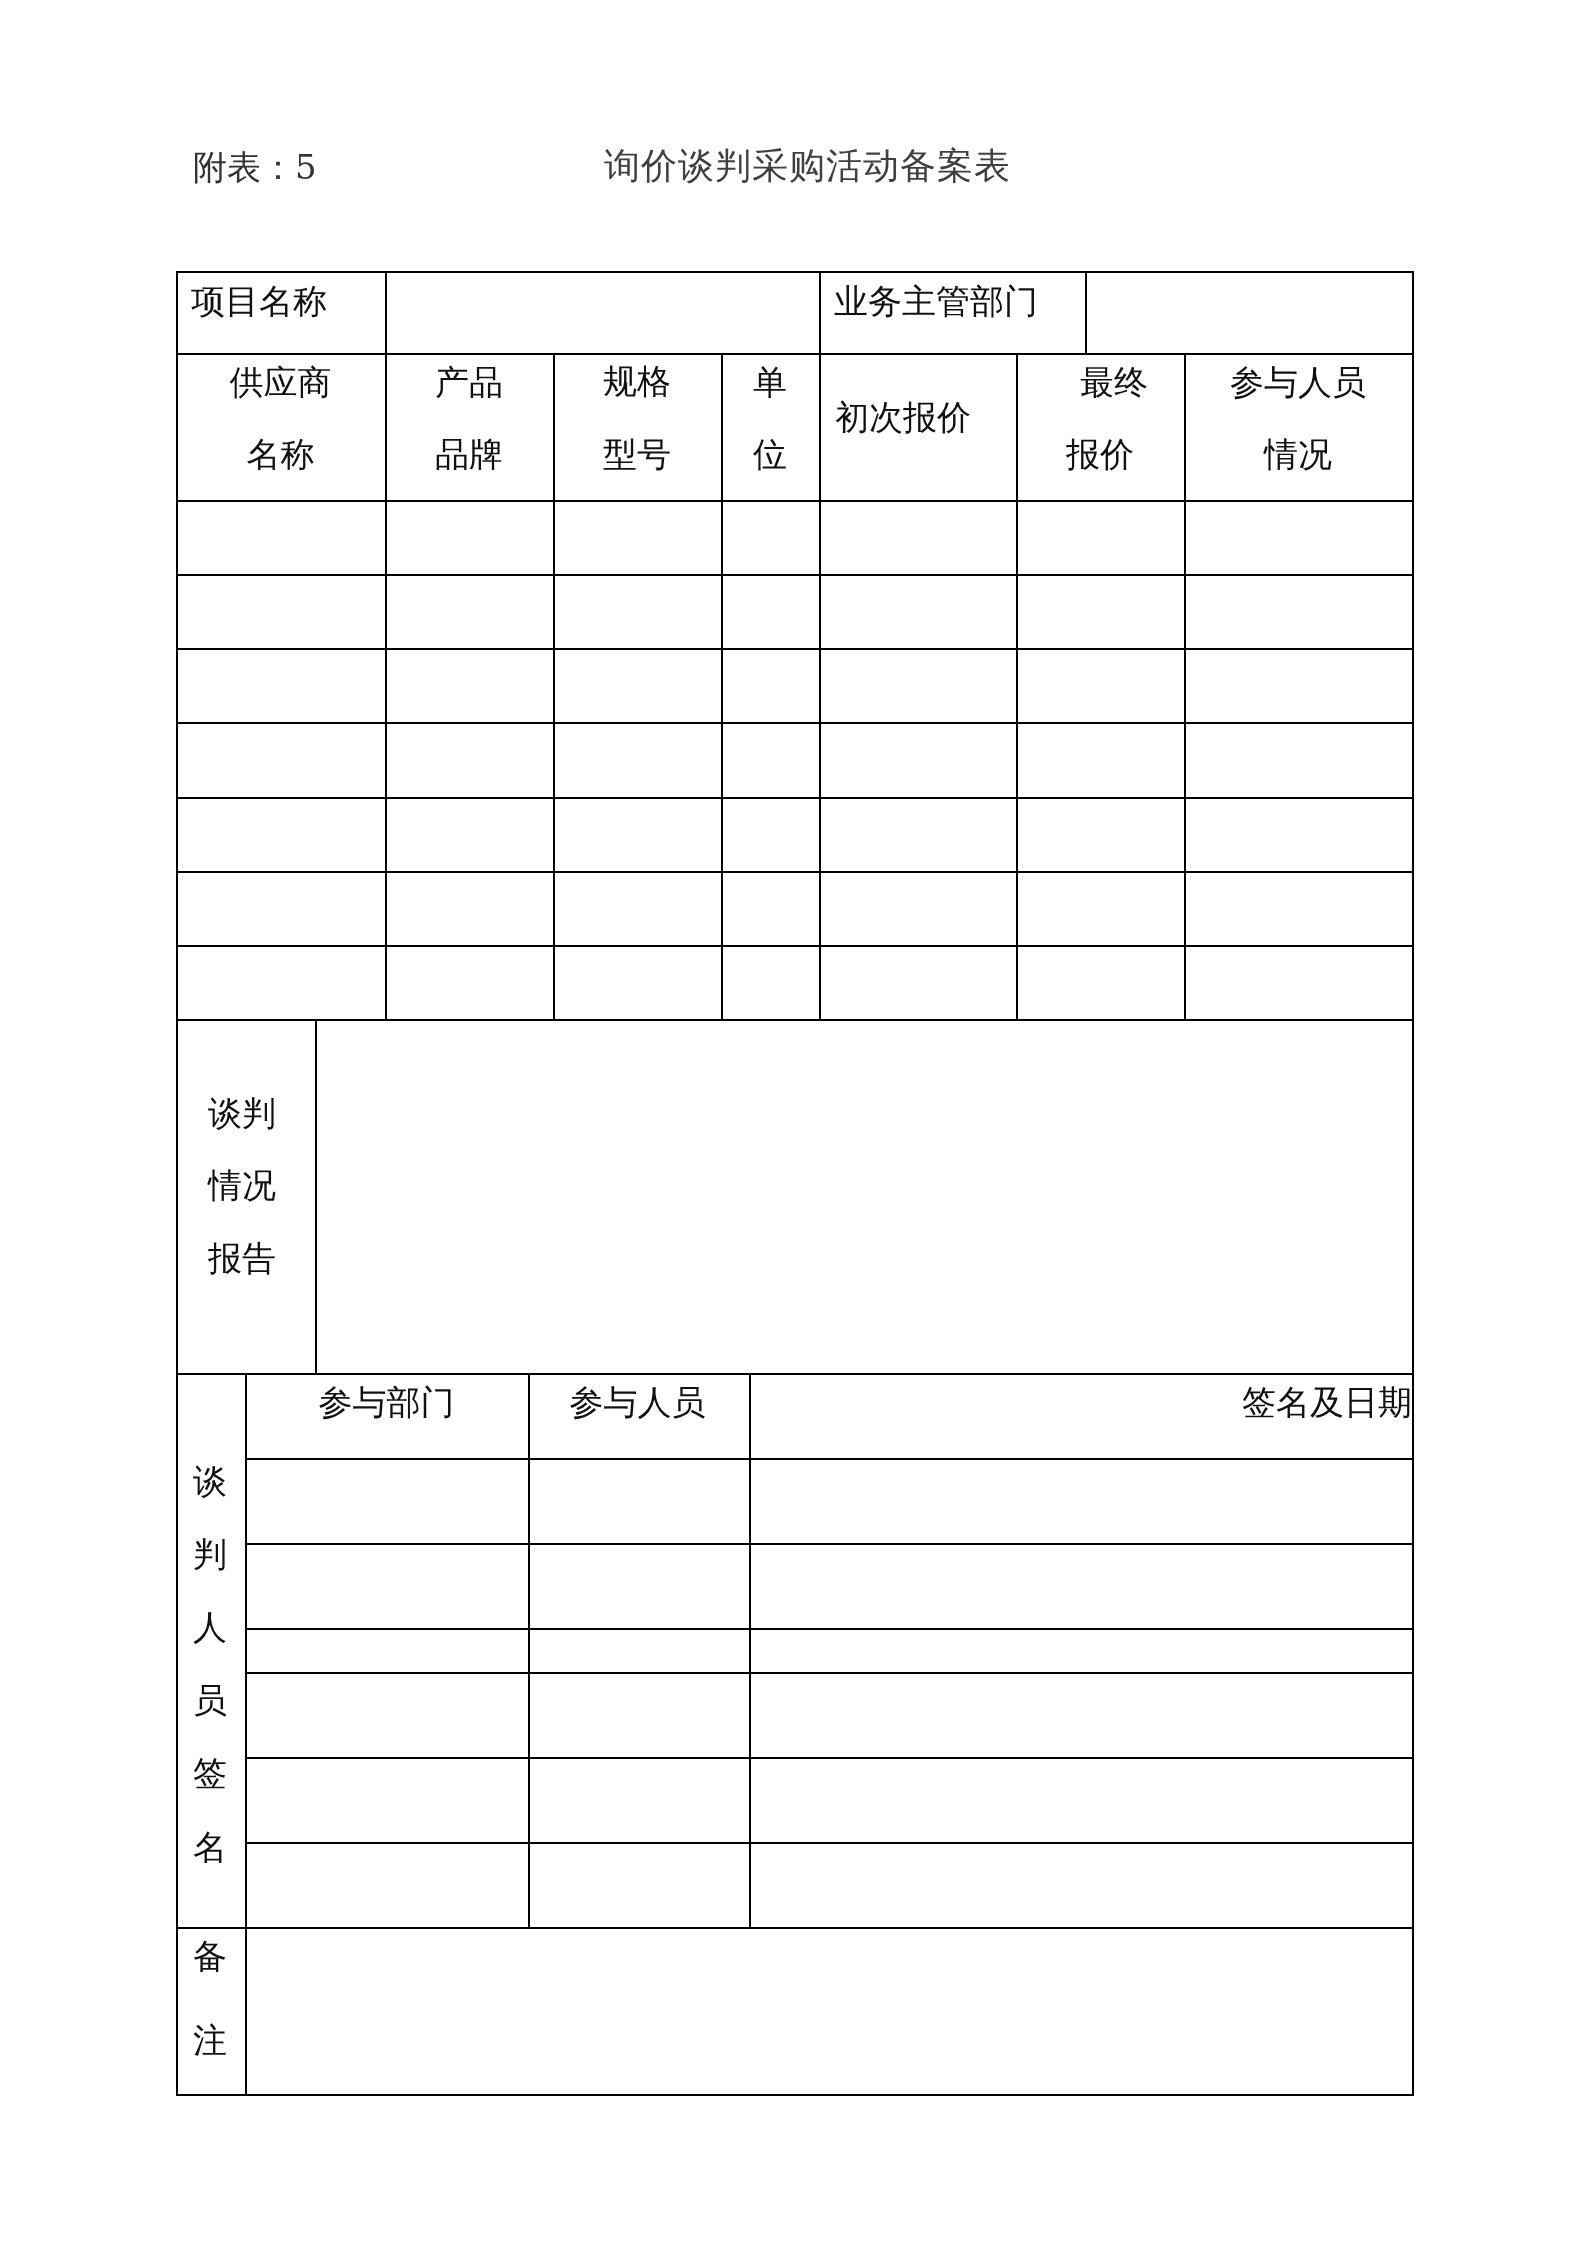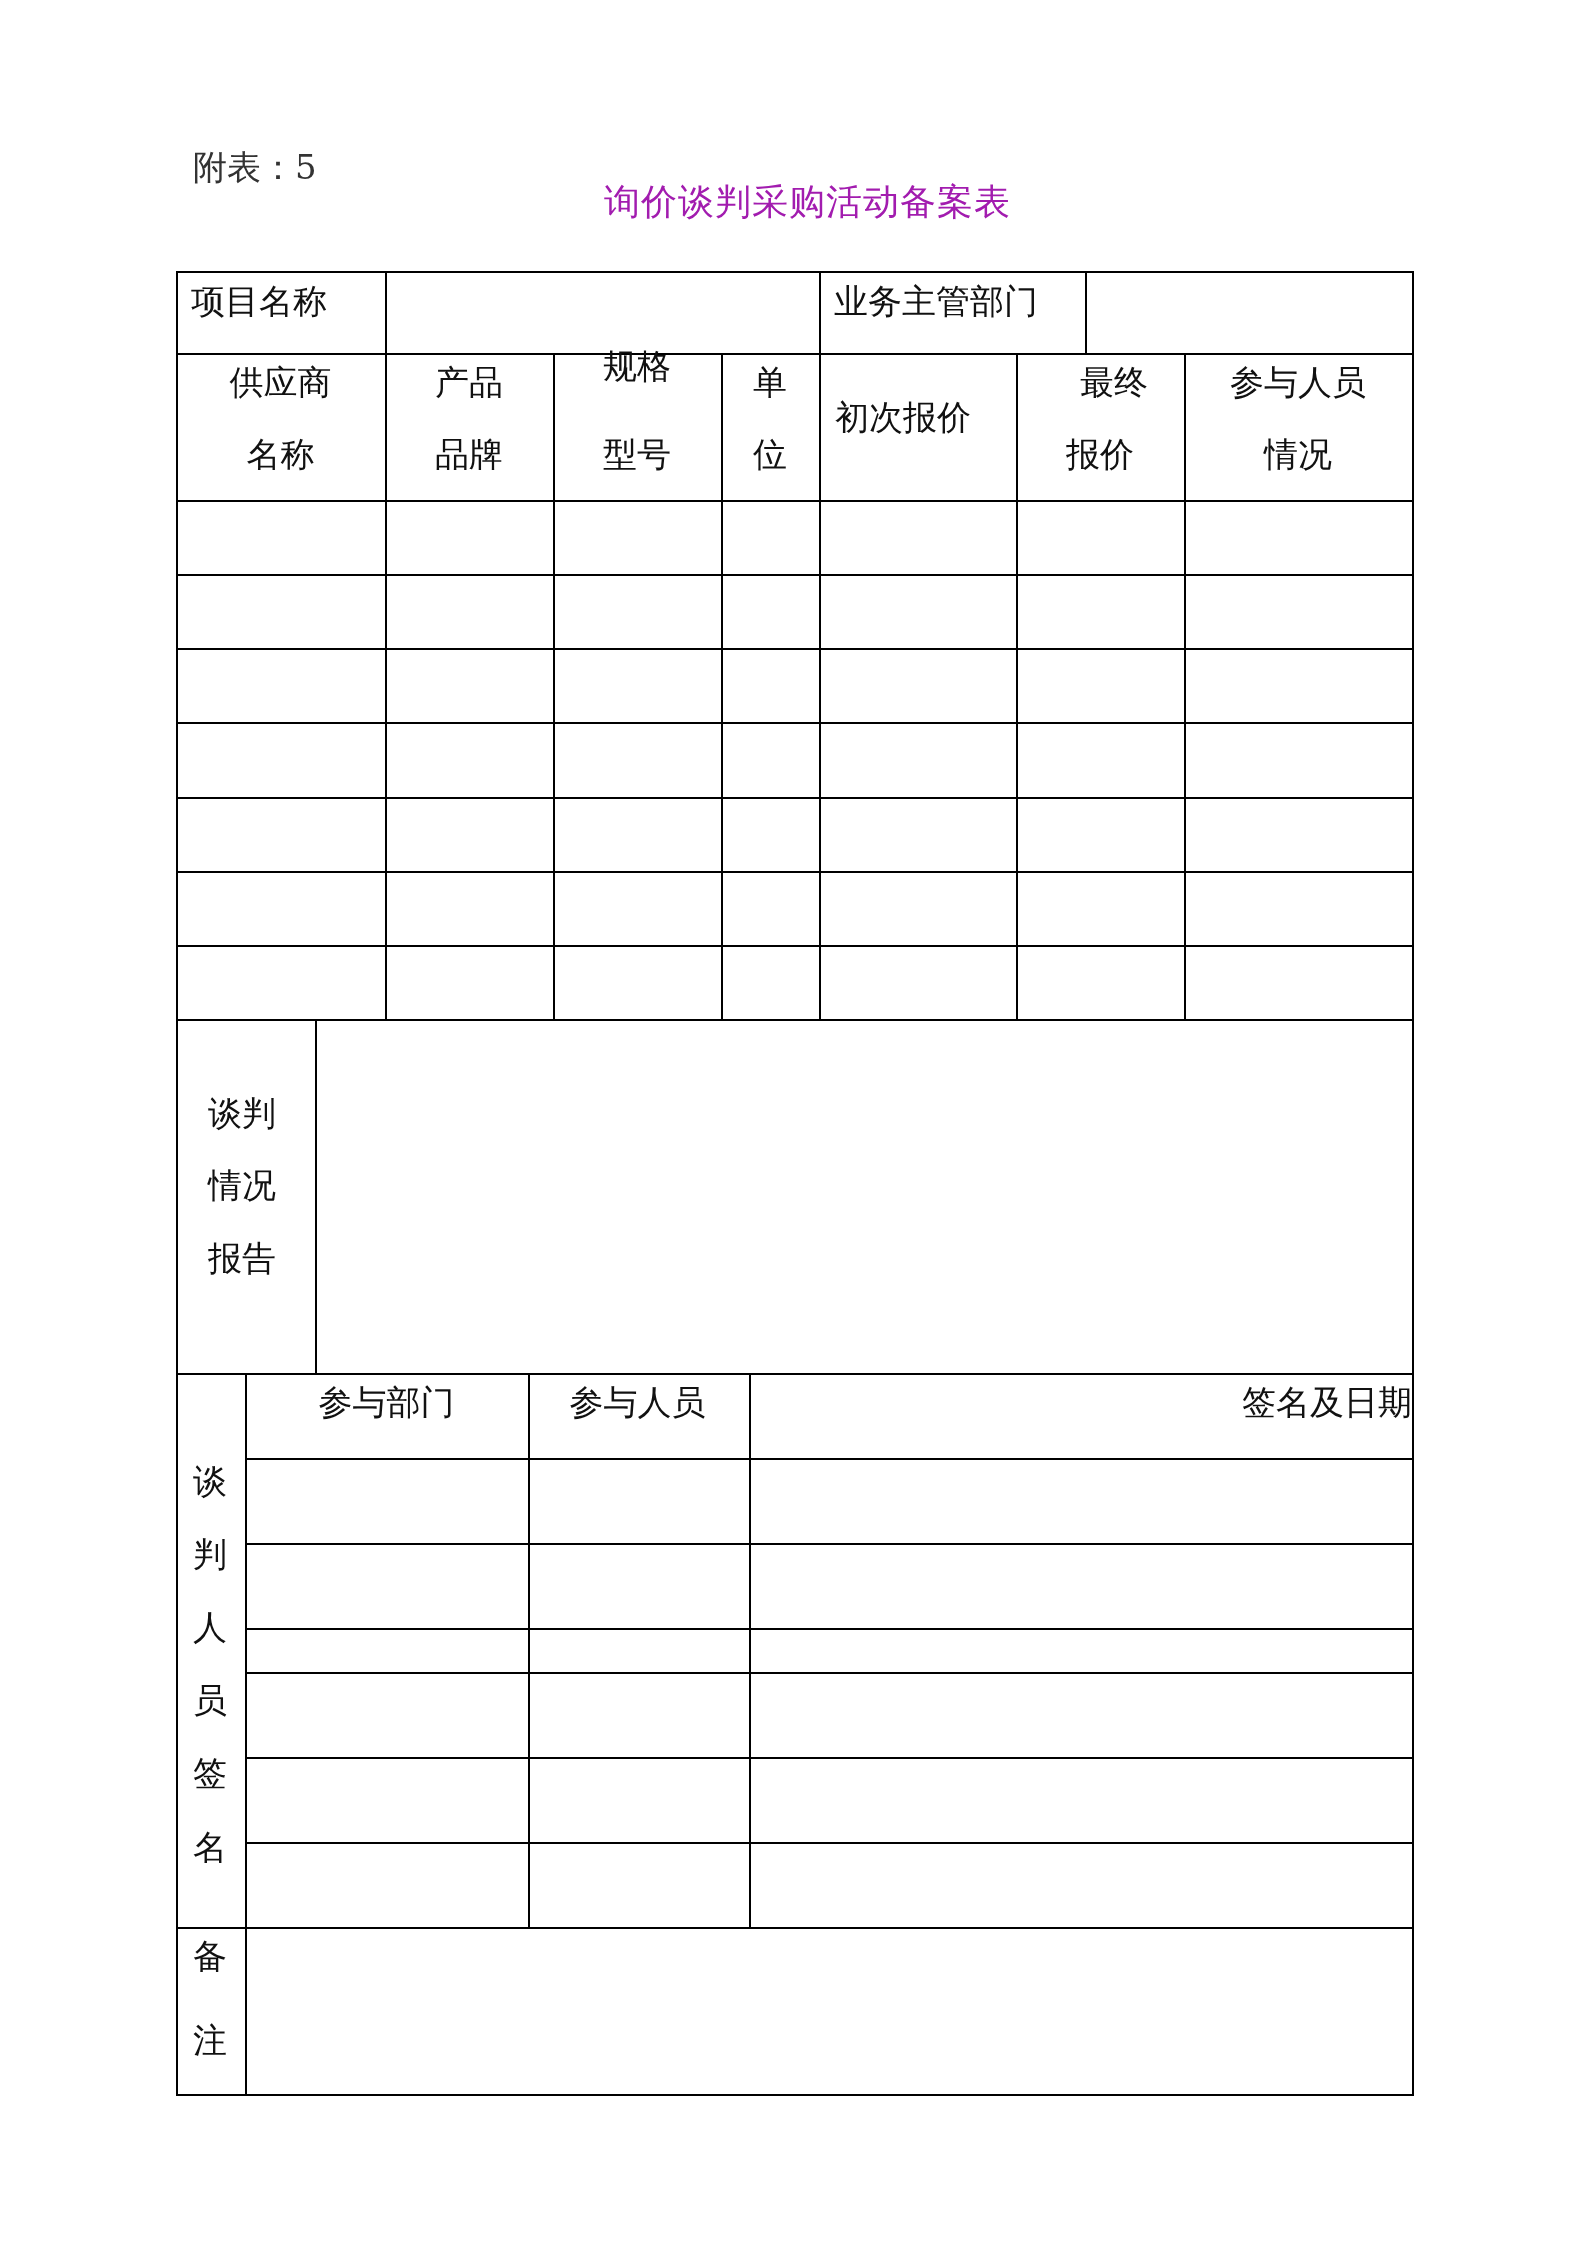--- a/index.html
+++ b/index.html
@@ -6,21 +6,21 @@
   body {
     width: 1587px; height: 2245px; position: relative; overflow: hidden;
     font-family: "DejaVu Serif", "Liberation Serif", serif;
     color: #000;
   }
   .hline { position: absolute; height: 0; border-top: 2px solid #000; }
   .vline { position: absolute; width: 0; border-left: 2px solid #000; }
   .txt { position: absolute; font-size: 34px; line-height: 1; white-space: nowrap; color: #111; }
   .center { text-align: center; }
   .doc-label { left: 193px; top: 150px; font-size: 34px; color: #333; }
-  .doc-title { left: 604px; top: 148px; font-size: 36px; color: #a21caf; letter-spacing: 1px; margin-top: 36px; }
+  .doc-title { left: 604px; top: 148px; font-size: 36px; color: #404040; letter-spacing: 1px; }
   .cell { position: absolute; }
   .vlabel { position: absolute; font-size: 34px; line-height: 1; color: #111; }
 </style>
 </head>
 <body>
 
 <div class="txt doc-label">附表：5</div>
 <div class="txt doc-title">询价谈判采购活动备案表</div>
 
 <div>
@@ -47,21 +47,21 @@
   <div class="vline" style="left:1016px; top:353px; height:668px;"></div>
   <div class="vline" style="left:1184px; top:353px; height:668px;"></div>
 
   <div>
     <div class="txt center" style="left:176px; width:209px; top:365px;">供应商</div>
     <div class="txt center" style="left:176px; width:209px; top:437px;">名称</div>
 
     <div class="txt center" style="left:385px; width:168px; top:365px;">产品</div>
     <div class="txt center" style="left:385px; width:168px; top:437px;">品牌</div>
 
-    <div class="txt center" style="left:553px; width:168px; top:349px;">规格</div>
+    <div class="txt center" style="left:553px; width:168px; top:364px;">规格</div>
     <div class="txt center" style="left:553px; width:168px; top:437px;">型号</div>
 
     <div class="txt center" style="left:721px; width:98px; top:365px;">单</div>
     <div class="txt center" style="left:721px; width:98px; top:437px;">位</div>
 
     <div class="txt center" style="left:819px; width:168px; top:400px;">初次报价</div>
 
     <div class="txt center" style="left:1016px; width:196px; top:365px;">最终</div>
     <div class="txt center" style="left:1016px; width:168px; top:437px;">报价</div>
 

